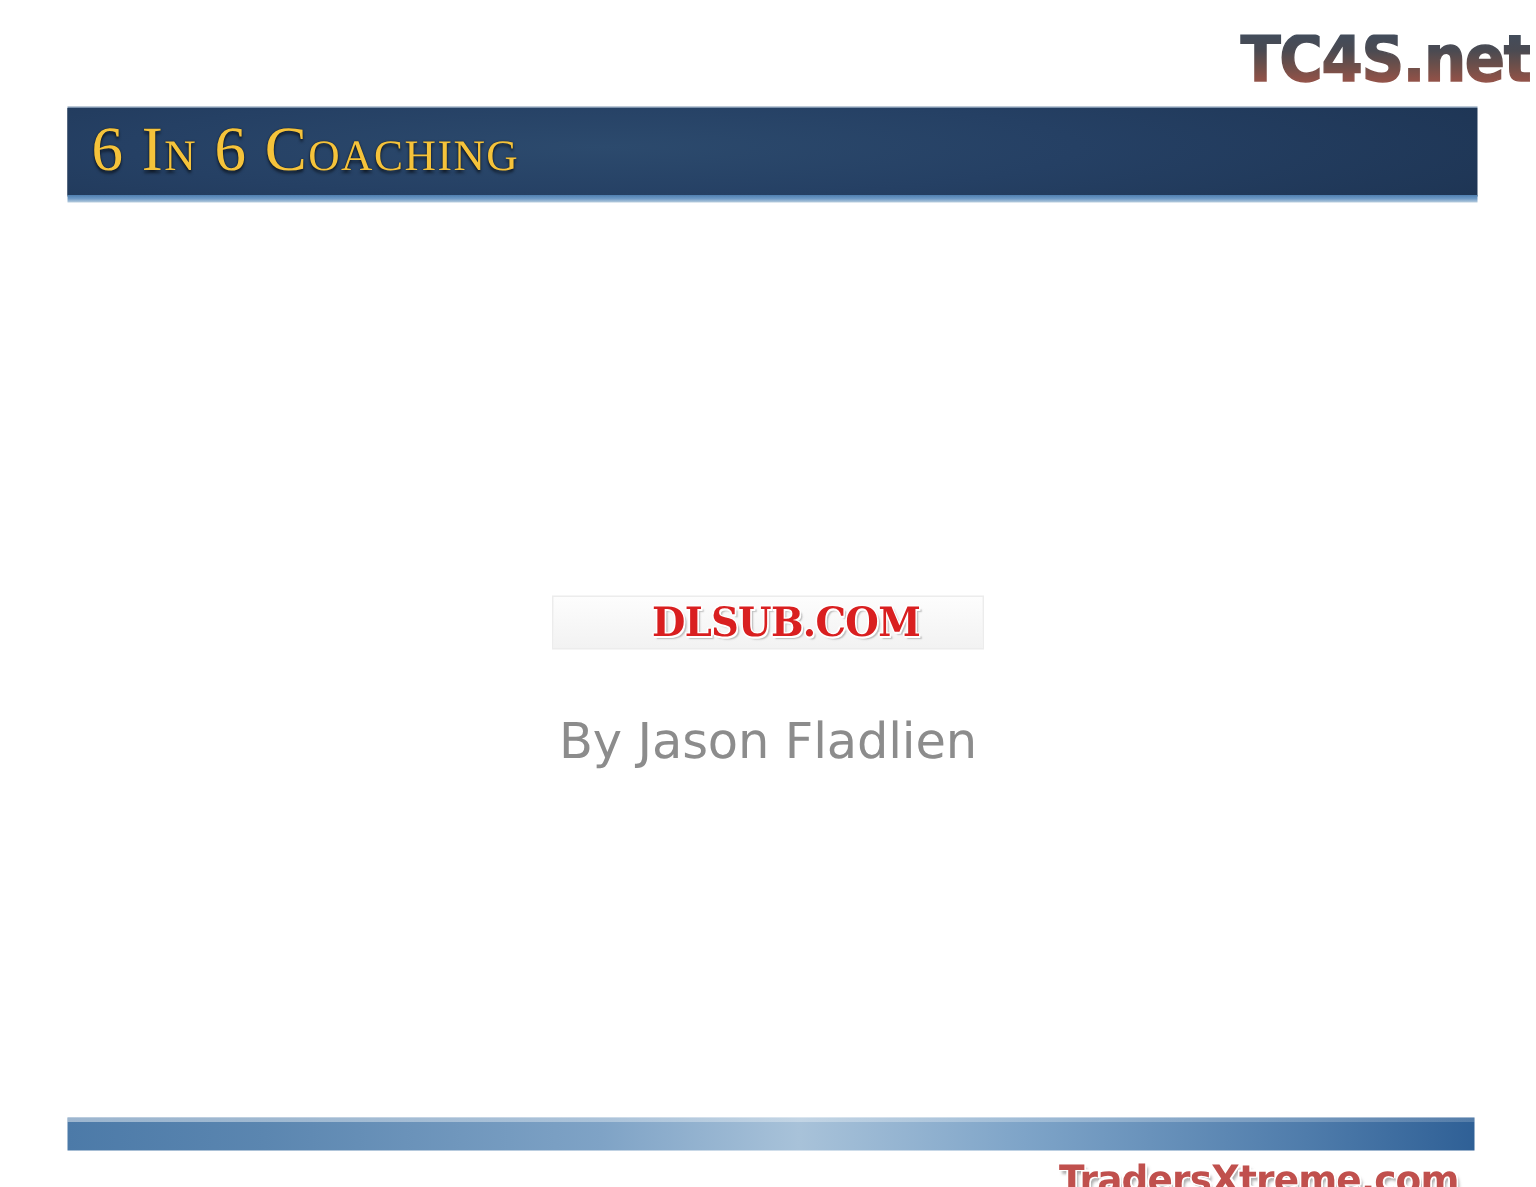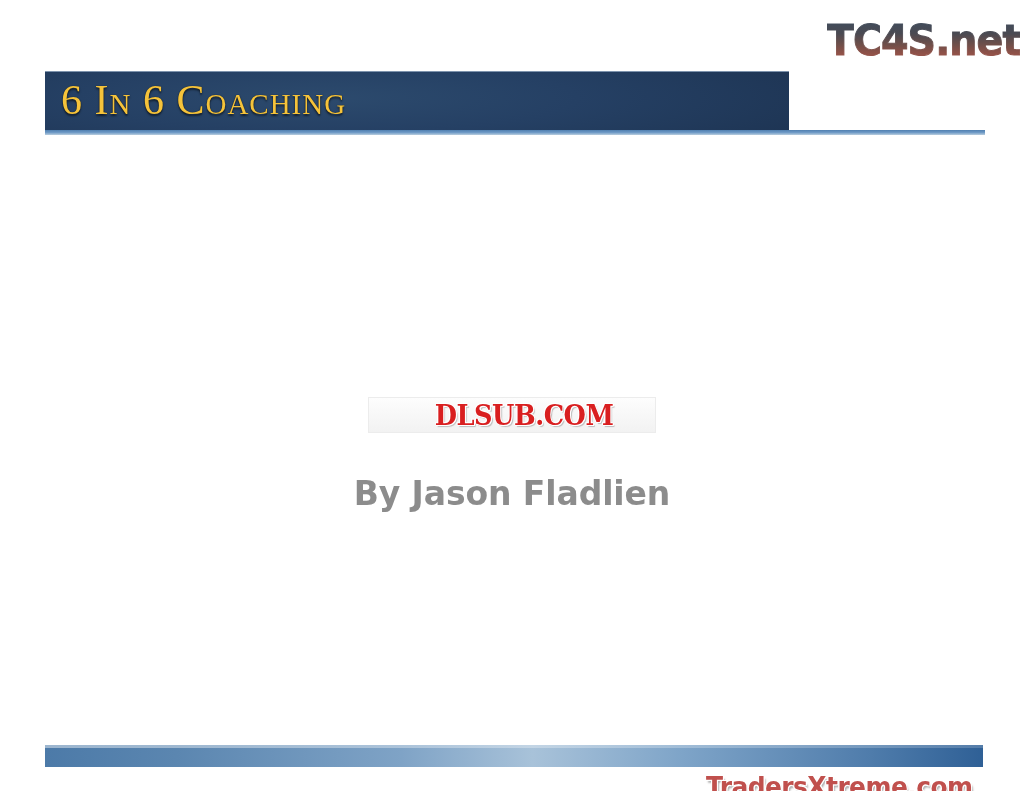--- a/index.html
+++ b/index.html
@@ -48,21 +48,21 @@
     white-space: nowrap;
     pointer-events: none;
     z-index: 30;
   }
 
   
   .banner {
     position: absolute;
     left: 45px;
     top: 48px;
-    width: 744px;
+    width: 940px;
     height: 59px;
     background:
       radial-gradient(ellipse 80% 140% at 38% 45%, #2c4a6d 0%, #254064 42%, #1c3250 100%);
     border-top: 1px solid #7d93ad;
     box-sizing: border-box;
     box-shadow: 0 1px 0 0 #1a2d48;
     z-index: 10;
   }
   .banner-underline {
     position: absolute;
@@ -104,21 +104,21 @@
     color: #0d0d0d;
     letter-spacing: -0.2px;
   }
   .slide-subtitle {
     position: absolute;
     left: 0;
     top: 451px;
     width: 1024px;
     text-align: center;
     font-family: "DejaVu Sans", sans-serif;
-    font-weight: 700;
+    font-weight: 400;
     font-size: 33px;
     color: #8c8c8c;
     letter-spacing: -0.1px;
     z-index: 5;
   }
 
   
   .wm-dlsub {
     position: absolute;
     left: 368px;

